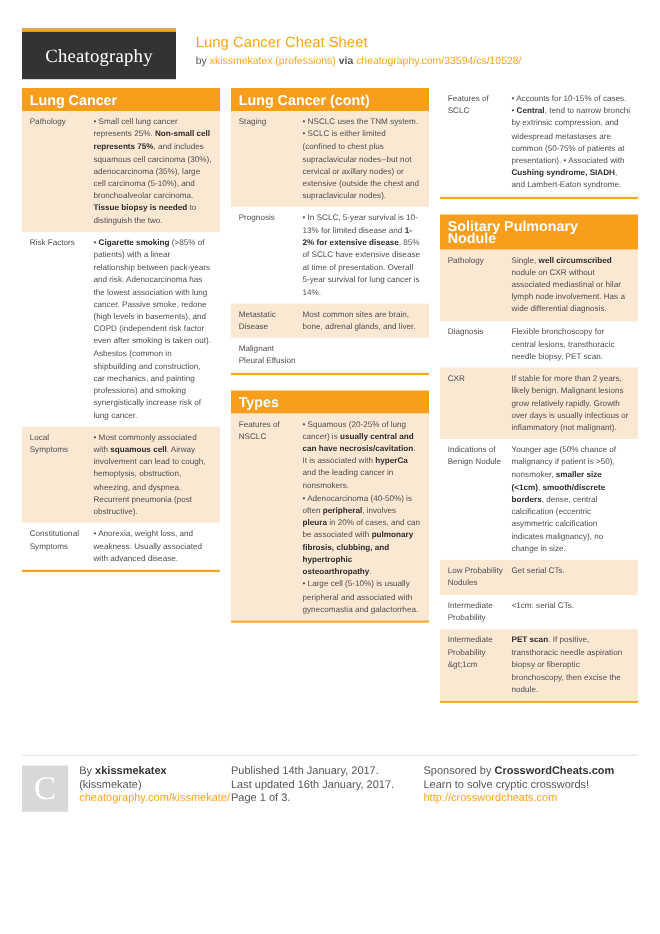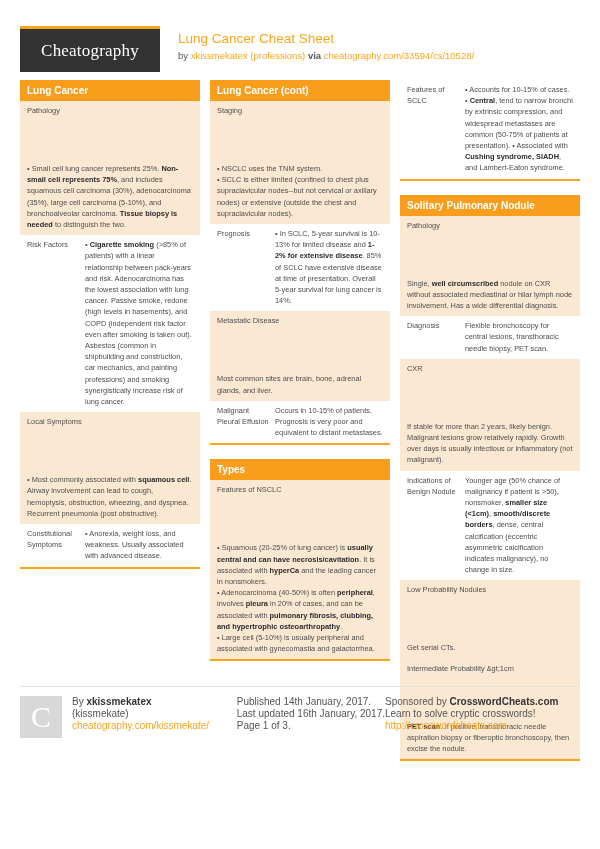--- a/index.html
+++ b/index.html
@@ -40,27 +40,27 @@
   .sheet-byline .bold-dark { color: #555555; font-weight: bold; }
 
   
   .columns { display: flex; gap: 10px; margin-top: 16px; align-items: flex-start; }
   .col { flex: 1 1 0; min-width: 0; }
 
   .block { margin-bottom: 14px; border-bottom: 2px solid #f8a51b; }
   .block-title {
     background: #f99d1c;
     color: #ffffff;
-    font-size: 10px;
+    font-size: 13px;
     font-weight: bold;
     padding: 5px 7px 5px 7px;
     line-height: 11px;
   }
   .row { display: flex; padding: 4px 7px 5px 7px; }
-  .row.shaded { background: #fbe8d3; flex-direction: column; }
+  .row.shaded { background: #fbe8d3; }
   .row-key {
     flex: 0 0 58px;
     font-size: 7.4px;
     line-height: 11.2px;
     color: #4d4d4d;
     padding-right: 5px;
     word-wrap: break-word;
   }
   .row-val {
     flex: 1 1 auto;
@@ -76,21 +76,21 @@
   .footer {
     position: absolute;
     left: 20px; right: 20px;
     top: 686px;
     border-top: 1px solid #e2e2e2;
     padding-top: 9px;
     display: flex;
   }
   .foot-col { flex: 1 1 0; display: flex; }
   .foot-col.first { flex: 0 0 190px; }
-  .foot-col.second { flex: 0 0 175px; justify-content: flex-end; }
+  .foot-col.second { flex: 0 0 175px; }
   .avatar {
     width: 42px; height: 42px;
     background: #d8d8d8;
     color: #ffffff;
     font-family: "Liberation Serif", serif;
     font-size: 30px;
     display: flex; align-items: center; justify-content: center;
     flex: 0 0 42px;
   }
   .foot-text { padding-left: 10px; font-size: 10px; line-height: 12px; color: #555555; }
@@ -146,21 +146,20 @@
           <div class="row">
             <div class="row-key">Prognosis</div>
             <div class="row-val">• In SCLC, 5-year survival is 10-13% for limited disease and <b>1-2% for extensive disease</b>. 85% of SCLC have extensive disease at time of presentation. Overall 5-year survival for lung cancer is 14%.</div>
           </div>
           <div class="row shaded">
             <div class="row-key">Metastatic Disease</div>
             <div class="row-val">Most common sites are brain, bone, adrenal glands, and liver.</div>
           </div>
           <div class="row">
             <div class="row-key">Malignant Pleural Effusion</div>
-            <div class="row-val">Occurs in 10-15% of patients. Prognosis is very poor and equivalent to distant metastases.</div>
           </div>
         </div>
         <div class="block">
           <div class="block-title">Types</div>
           <div class="row shaded">
             <div class="row-key">Features of NSCLC</div>
             <div class="row-val">• Squamous (20-25% of lung cancer) is <b>usually central and can have necrosis/cavitation</b>. It is associated with <b>hyperCa</b> and the leading cancer in nonsmokers.<br>• Adenocarcinoma (40-50%) is often <b>peripheral</b>, involves <b>pleura</b> in 20% of cases, and can be associated with <b>pulmonary fibrosis, clubbing, and hypertrophic osteoarthropathy</b>.<br>• Large cell (5-10%) is usually peripheral and associated with gynecomastia and galactorrhea.</div>
           </div>
         </div>
       </div>
@@ -185,20 +184,24 @@
             <div class="row-key">CXR</div>
             <div class="row-val">If stable for more than 2 years, likely benign. Malignant lesions grow relatively rapidly. Growth over days is usually infectious or inflammatory (not malignant).</div>
           </div>
           <div class="row">
             <div class="row-key">Indications of Benign Nodule</div>
             <div class="row-val">Younger age (50% chance of malignancy if patient is &gt;50), nonsmoker, <b>smaller size (&lt;1cm)</b>, <b>smooth/discrete borders</b>, dense, central calcification (eccentric asymmetric calcification indicates malignancy), no change in size.</div>
           </div>
           <div class="row shaded">
             <div class="row-key">Low Probability Nodules</div>
             <div class="row-val">Get serial CTs.</div>
+          </div>
+          <div class="row">
+            <div class="row-key">Intermediate Probability</div>
+            <div class="row-val">&lt;1cm: serial CTs.</div>
           </div>
           <div class="row shaded">
             <div class="row-key">Intermediate Probability &amp;gt;1cm</div>
             <div class="row-val"><b>PET scan</b>. If positive, transthoracic needle aspiration biopsy or fiberoptic bronchoscopy, then excise the nodule.</div>
           </div>
         </div>
       </div>
   </div>
 
   <div class="footer">

